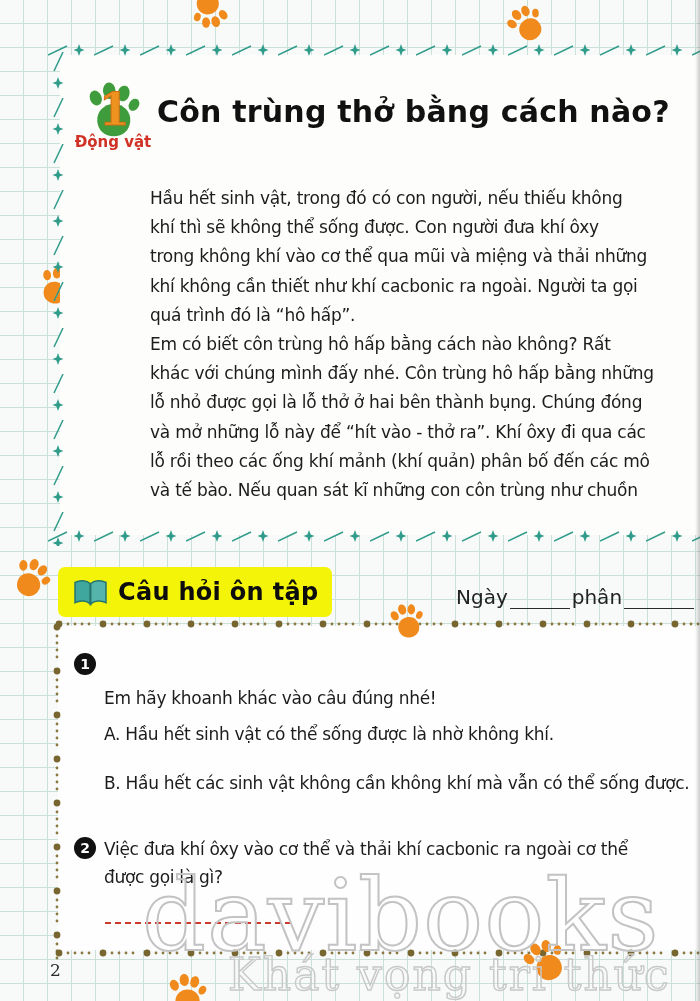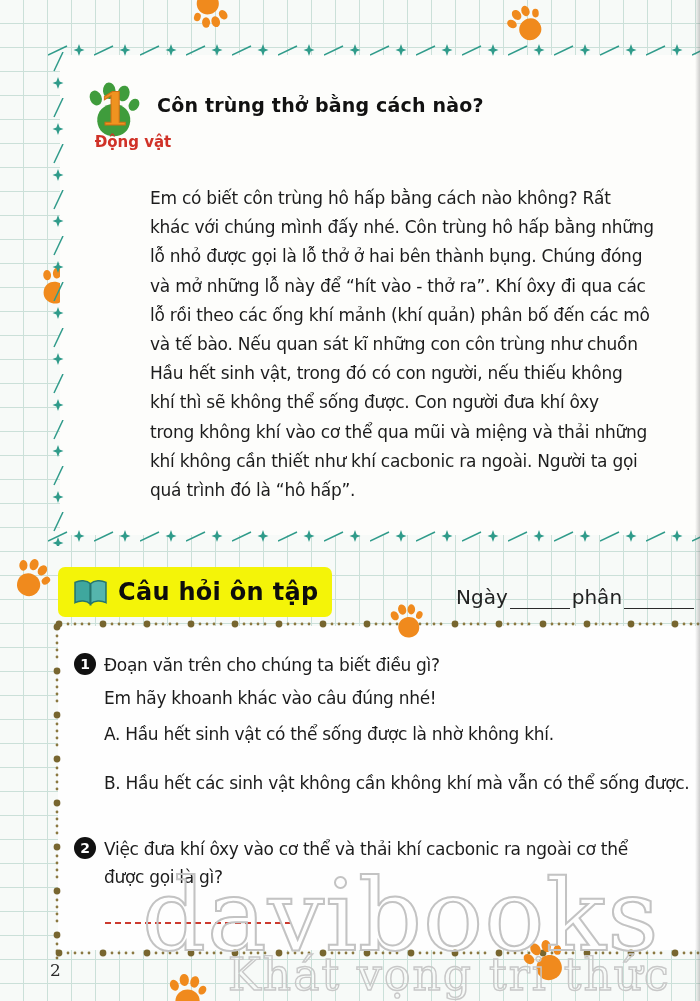--- a/index.html
+++ b/index.html
@@ -24,25 +24,25 @@
 
   
   .lesson-fill { left: 60px; top: 55px; width: 640px; height: 480px; background: #fdfdfb; }
   .lesson-badge-num {
     left: 99px; top: 84px; width: 30px; text-align: center;
     font: bold 44px "DejaVu Serif", serif; color: #ef9320;
     -webkit-text-stroke: 1px #cf7014;
   }
   .lesson-badge-label {
     left: 72px; top: 133px; width: 82px; text-align: center;
-    font-weight: bold; font-size: 15px; color: #d03228; margin-left: 20px;
+    font-weight: bold; font-size: 15px; color: #d03228;
   }
   .lesson-title {
     left: 157px; top: 94px; width: 530px;
-    font-size: 19px; font-weight: bold; letter-spacing: 0.2px; color: #111;
+    font-size: 30px; font-weight: bold; letter-spacing: 0.2px; color: #111;
   }
   .lesson-body {
     left: 150px; top: 184px; width: 540px;
     font-size: 17px; line-height: 29.2px; letter-spacing: -0.25px;
   }
   .lesson-body p { margin: 0; white-space: pre-line; }
 
   
   .review-heading {
     left: 58px; top: 567px; height: 50px;
@@ -154,31 +154,31 @@
 
     <svg class="deco" style="left:83px; top:80px; width:60px; height:60px">
         <use href="#paw" fill="#3f9c3c"></use>
       </svg>
     <div class="abs lesson-badge-num">1</div>
     <div class="abs lesson-badge-label">Động vật</div>
 
     <h1 class="abs lesson-title" style="margin:0">Côn trùng thở bằng cách nào?</h1>
 
     <div class="abs lesson-body">
+      <p>Hầu hết sinh vật, trong đó có con người, nếu thiếu không
+khí thì sẽ không thể sống được. Con người đưa khí ôxy
+trong không khí vào cơ thể qua mũi và miệng và thải những
+khí không cần thiết như khí cacbonic ra ngoài. Người ta gọi
+quá trình đó là “hô hấp”.</p>
       <p>Em có biết côn trùng hô hấp bằng cách nào không? Rất
 khác với chúng mình đấy nhé. Côn trùng hô hấp bằng những
 lỗ nhỏ được gọi là lỗ thở ở hai bên thành bụng. Chúng đóng
 và mở những lỗ này để “hít vào - thở ra”. Khí ôxy đi qua các
 lỗ rồi theo các ống khí mảnh (khí quản) phân bố đến các mô
 và tế bào. Nếu quan sát kĩ những con côn trùng như chuồn</p>
-      <p>Hầu hết sinh vật, trong đó có con người, nếu thiếu không
-khí thì sẽ không thể sống được. Con người đưa khí ôxy
-trong không khí vào cơ thể qua mũi và miệng và thải những
-khí không cần thiết như khí cacbonic ra ngoài. Người ta gọi
-quá trình đó là “hô hấp”.</p>
     </div>
   </section>
 
   <div class="abs review-heading">
     <svg viewBox="0 0 38 30" width="37" height="29">
       <path d="M19 6 C15 2 8 2 3 4.5 L3 25.5 C8 23 15 23 19 27 Z" fill="#3fa79e" stroke="#25756d" stroke-width="1.6"></path>
       <path d="M19 6 C23 2 30 2 35 4.5 L35 25.5 C30 23 23 23 19 27 Z" fill="#55b5ad" stroke="#25756d" stroke-width="1.6"></path>
       <path d="M19 6 L19 27" stroke="#25756d" stroke-width="1.6"></path>
     </svg>
     <span class="hd-text">Câu hỏi ôn tập</span>
@@ -195,21 +195,20 @@
       </svg>
     <svg class="deco" style="left:52px; top:622px; width:10px; height:338px">
         <rect width="10" height="338" fill="url(#dtv)"></rect>
       </svg>
     <svg class="deco" style="left:54px; top:948px; width:646px; height:10px">
         <rect width="646" height="10" fill="url(#dth)"></rect>
       </svg>
 
     <div class="abs q-row q1-line">
       <span class="q-badge">1</span>
-      <span class="q-text">Đoạn văn trên cho chúng ta biết điều gì?</span>
     </div>
     <div class="abs q1-sub">Em hãy khoanh khác vào câu đúng nhé!</div>
     <div class="abs q-opt-a">A. Hầu hết sinh vật có thể sống được là nhờ không khí.</div>
     <div class="abs q-opt-b">B. Hầu hết các sinh vật không cần không khí mà vẫn có thể sống được.</div>
 
     <div class="abs q-row q2-line">
       <span class="q-badge">2</span>
       <span class="q-text">Việc đưa khí ôxy vào cơ thể và thải khí cacbonic ra ngoài cơ thể
 được gọi là gì?</span>
     </div>

